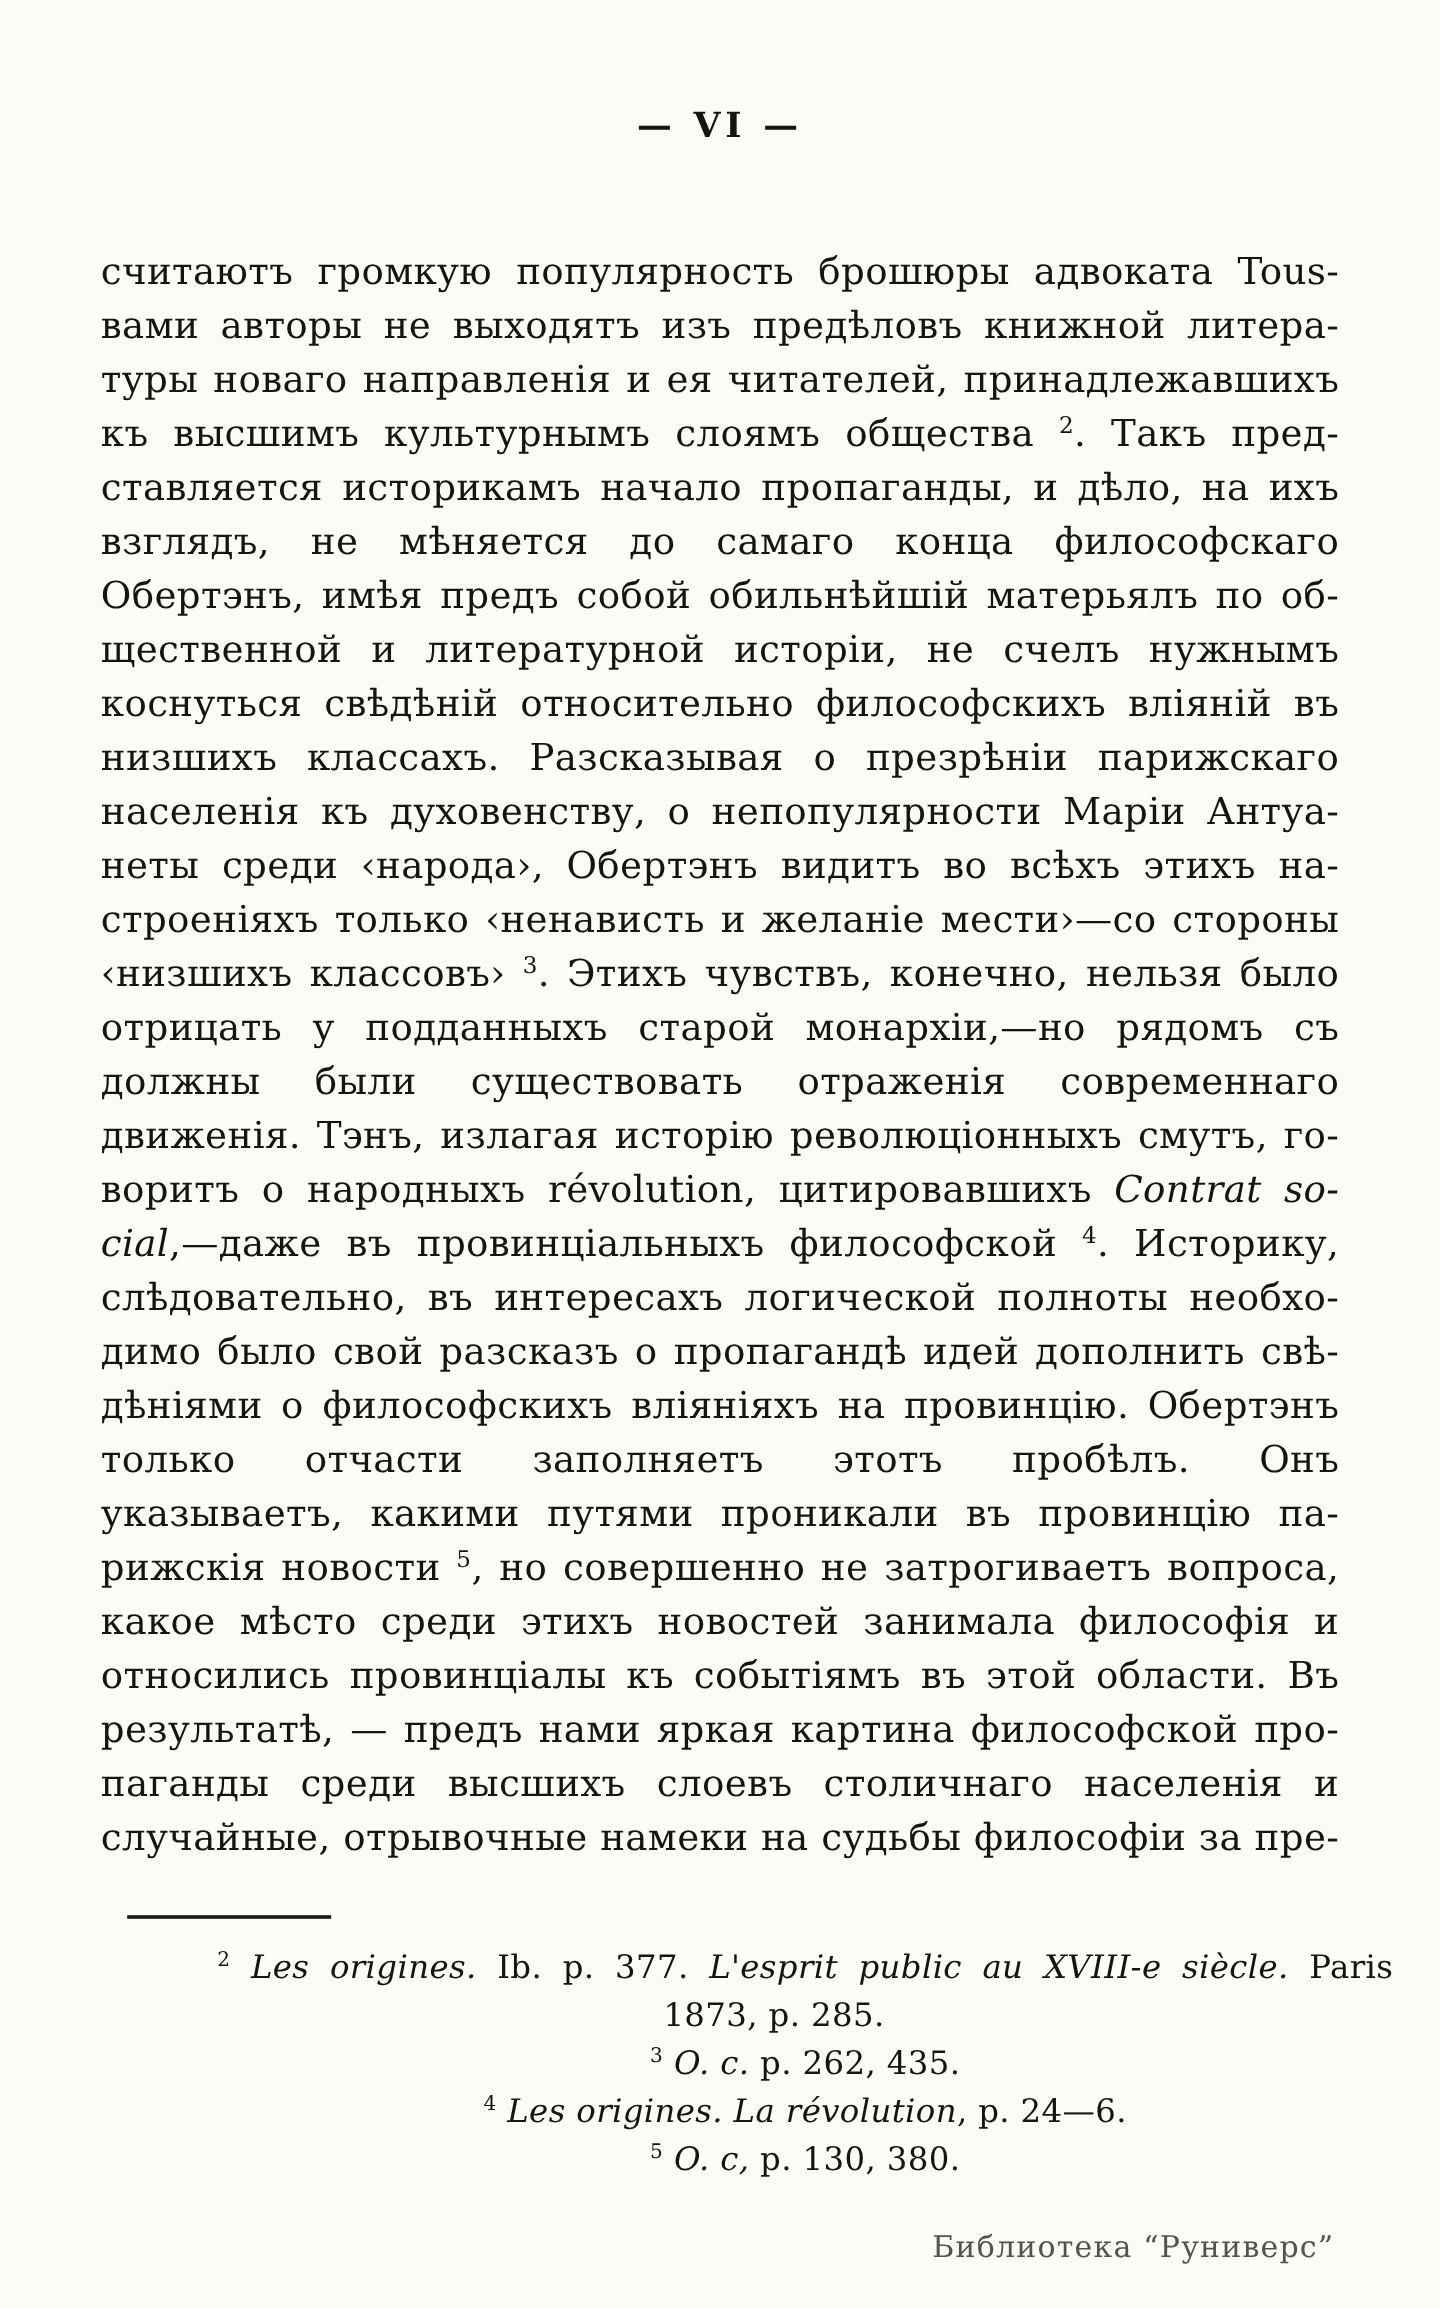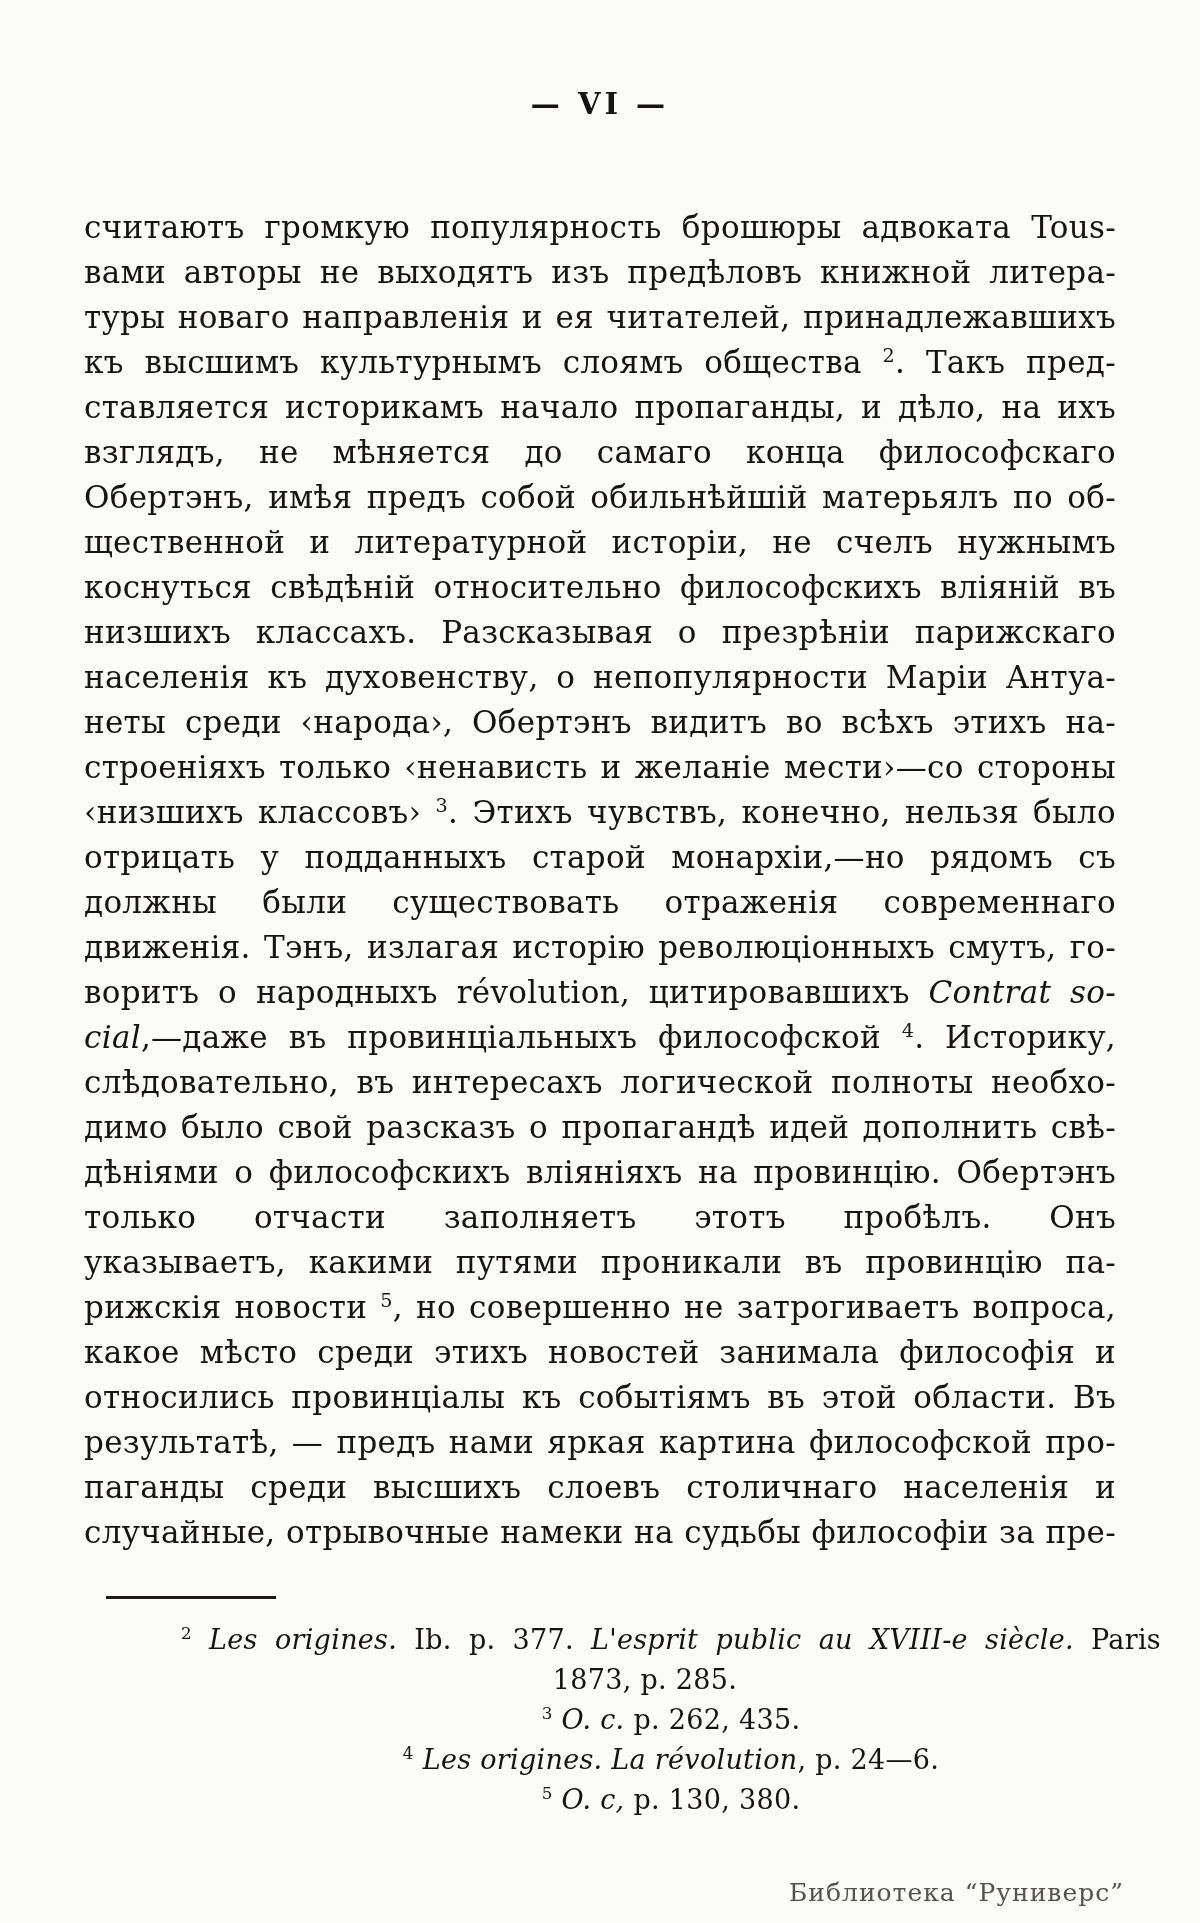--- a/index.html
+++ b/index.html
@@ -78,25 +78,24 @@
   .footnotes .line.just {
     text-align: justify;
     text-align-last: justify;
     height: 40px;
     overflow: hidden;
   }
 
   .watermark {
     position: absolute;
     top: 1858px;
-    right: 76px;
+    right: 88px;
     font-size: 25px;
     color: #53524c;
     letter-spacing: 1px;
-    margin-top: 20px;
   }
 </style>
 </head>
 <body>
 
 <div class="page">
 
   <div class="page-header">— VI —</div>
 
   <div class="body-text" id="body-text">

